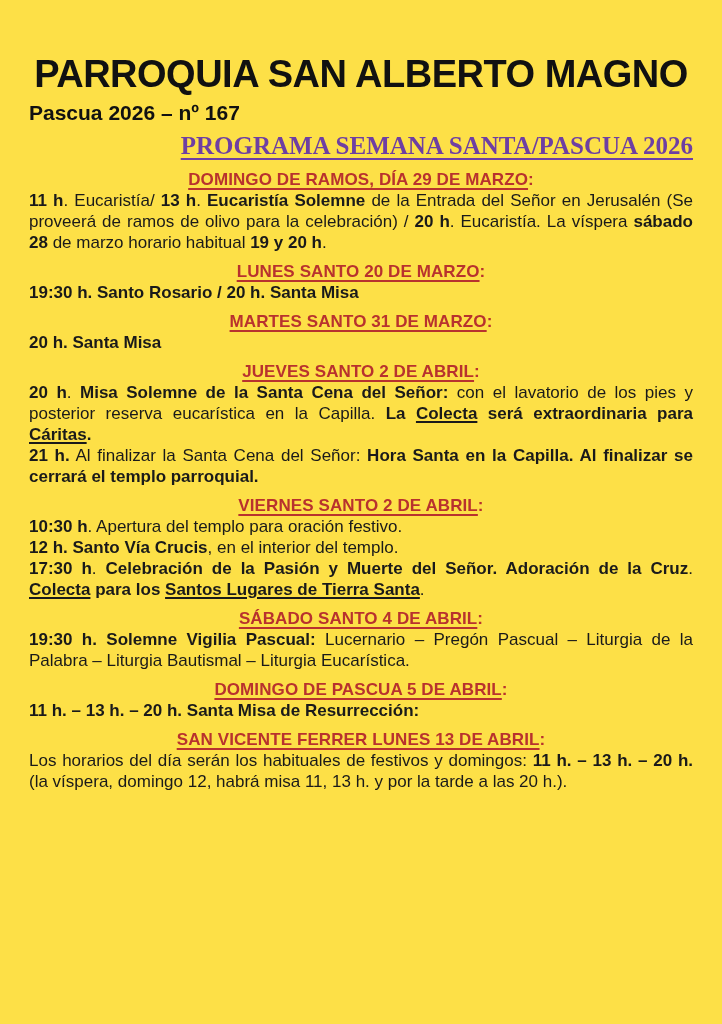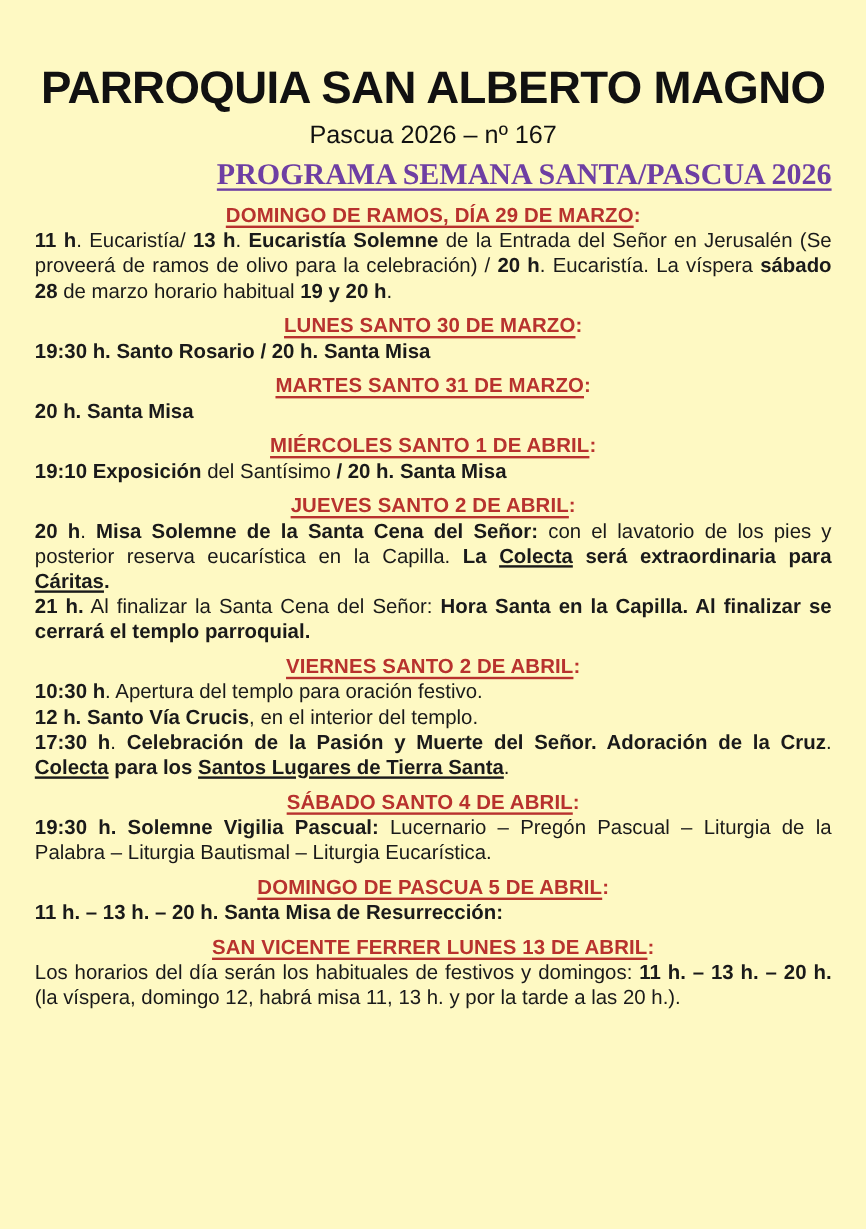--- a/index.html
+++ b/index.html
@@ -12,38 +12,38 @@
     height: 1024px;
     overflow: hidden;
     font-family: "Liberation Sans", sans-serif;
     color: var(--text, #1a1a1a);
   }
   .page {
     box-sizing: border-box;
     width: 722px;
     height: 1024px;
     padding: 52px 29px 0 29px;
-    background: #fef9c3;
+    background: #fde047;
   }
   .title {
     margin: 0;
     font-size: 38px;
     line-height: 44px;
     font-weight: bold;
     text-align: center;
     letter-spacing: -0.5px;
     color: #111111;
     white-space: nowrap;
   }
   .issue {
     margin-top: 5px;
-    text-align: center;
+    text-align: left;
     font-size: 21px;
     line-height: 24px;
-    font-weight: normal;
+    font-weight: bold;
     color: #111111;
   }
   .subtitle {
     margin: 6px 0 0 0;
     text-align: right;
     font-family: "Liberation Serif", serif;
     font-size: 25px;
     line-height: 30px;
     font-weight: bold;
     color: var(--purple, #6E3FA3);
@@ -96,30 +96,26 @@
   <div class="issue">Pascua 2026 – nº 167</div>
   <h2 class="subtitle">
     <span class="hu">PROGRAMA SEMANA SANTA/PASCUA 2026</span>
   </h2>
   <div id="sections">
       <section class="sec">
         <div class="heading red"><span class="hu">DOMINGO DE RAMOS, DÍA 29 DE MARZO</span><span>:</span></div>
         <p class="para"><span class="b">11 h</span><span>. Eucaristía/ </span><span class="b">13 h</span><span>. </span><span class="b">Eucaristía Solemne</span><span> de la Entrada del Señor en Jerusalén (Se proveerá de ramos de olivo para la celebración) / </span><span class="b">20 h</span><span>. Eucaristía. La víspera </span><span class="b">sábado 28</span><span> de marzo horario habitual </span><span class="b">19 y 20 h</span><span>.</span></p>
       </section>
       <section class="sec">
-        <div class="heading red"><span class="hu">LUNES SANTO 30 DE MARZO</span><span>:</span></div>
+        <div class="heading red"><span class="hu">LUNES SANTO 20 DE MARZO</span><span>:</span></div>
         <p class="para"><span class="b">19:30 h. Santo Rosario / 20 h. Santa Misa</span></p>
       </section>
       <section class="sec">
         <div class="heading red"><span class="hu">MARTES SANTO 31 DE MARZO</span><span>:</span></div>
         <p class="para"><span class="b">20 h. Santa Misa</span></p>
-      </section>
-      <section class="sec">
-        <div class="heading red"><span class="hu">MIÉRCOLES SANTO 1 DE ABRIL</span><span>:</span></div>
-        <p class="para"><span class="b">19:10 Exposición</span><span> del Santísimo </span><span class="b">/ 20 h. Santa Misa</span></p>
       </section>
       <section class="sec">
         <div class="heading red"><span class="hu">JUEVES SANTO 2 DE ABRIL</span><span>:</span></div>
         <p class="para"><span class="b">20 h</span><span>. </span><span class="b">Misa Solemne de la Santa Cena del Señor:</span><span> con el lavatorio de los pies y posterior reserva eucarística en la Capilla. </span><span class="b">La </span><span class="b u">Colecta</span><span class="b"> será extraordinaria para </span><span class="b u">Cáritas</span><span class="b">.</span></p>
         <p class="para"><span class="b">21 h.</span><span> Al finalizar la Santa Cena del Señor: </span><span class="b">Hora Santa en la Capilla. Al finalizar se cerrará el templo parroquial.</span></p>
       </section>
       <section class="sec">
         <div class="heading red"><span class="hu">VIERNES SANTO 2 DE ABRIL</span><span>:</span></div>
         <p class="para"><span class="b">10:30 h</span><span>. Apertura del templo para oración festivo.</span></p>
         <p class="para"><span class="b">12 h. Santo Vía Crucis</span><span>, en el interior del templo.</span></p>

